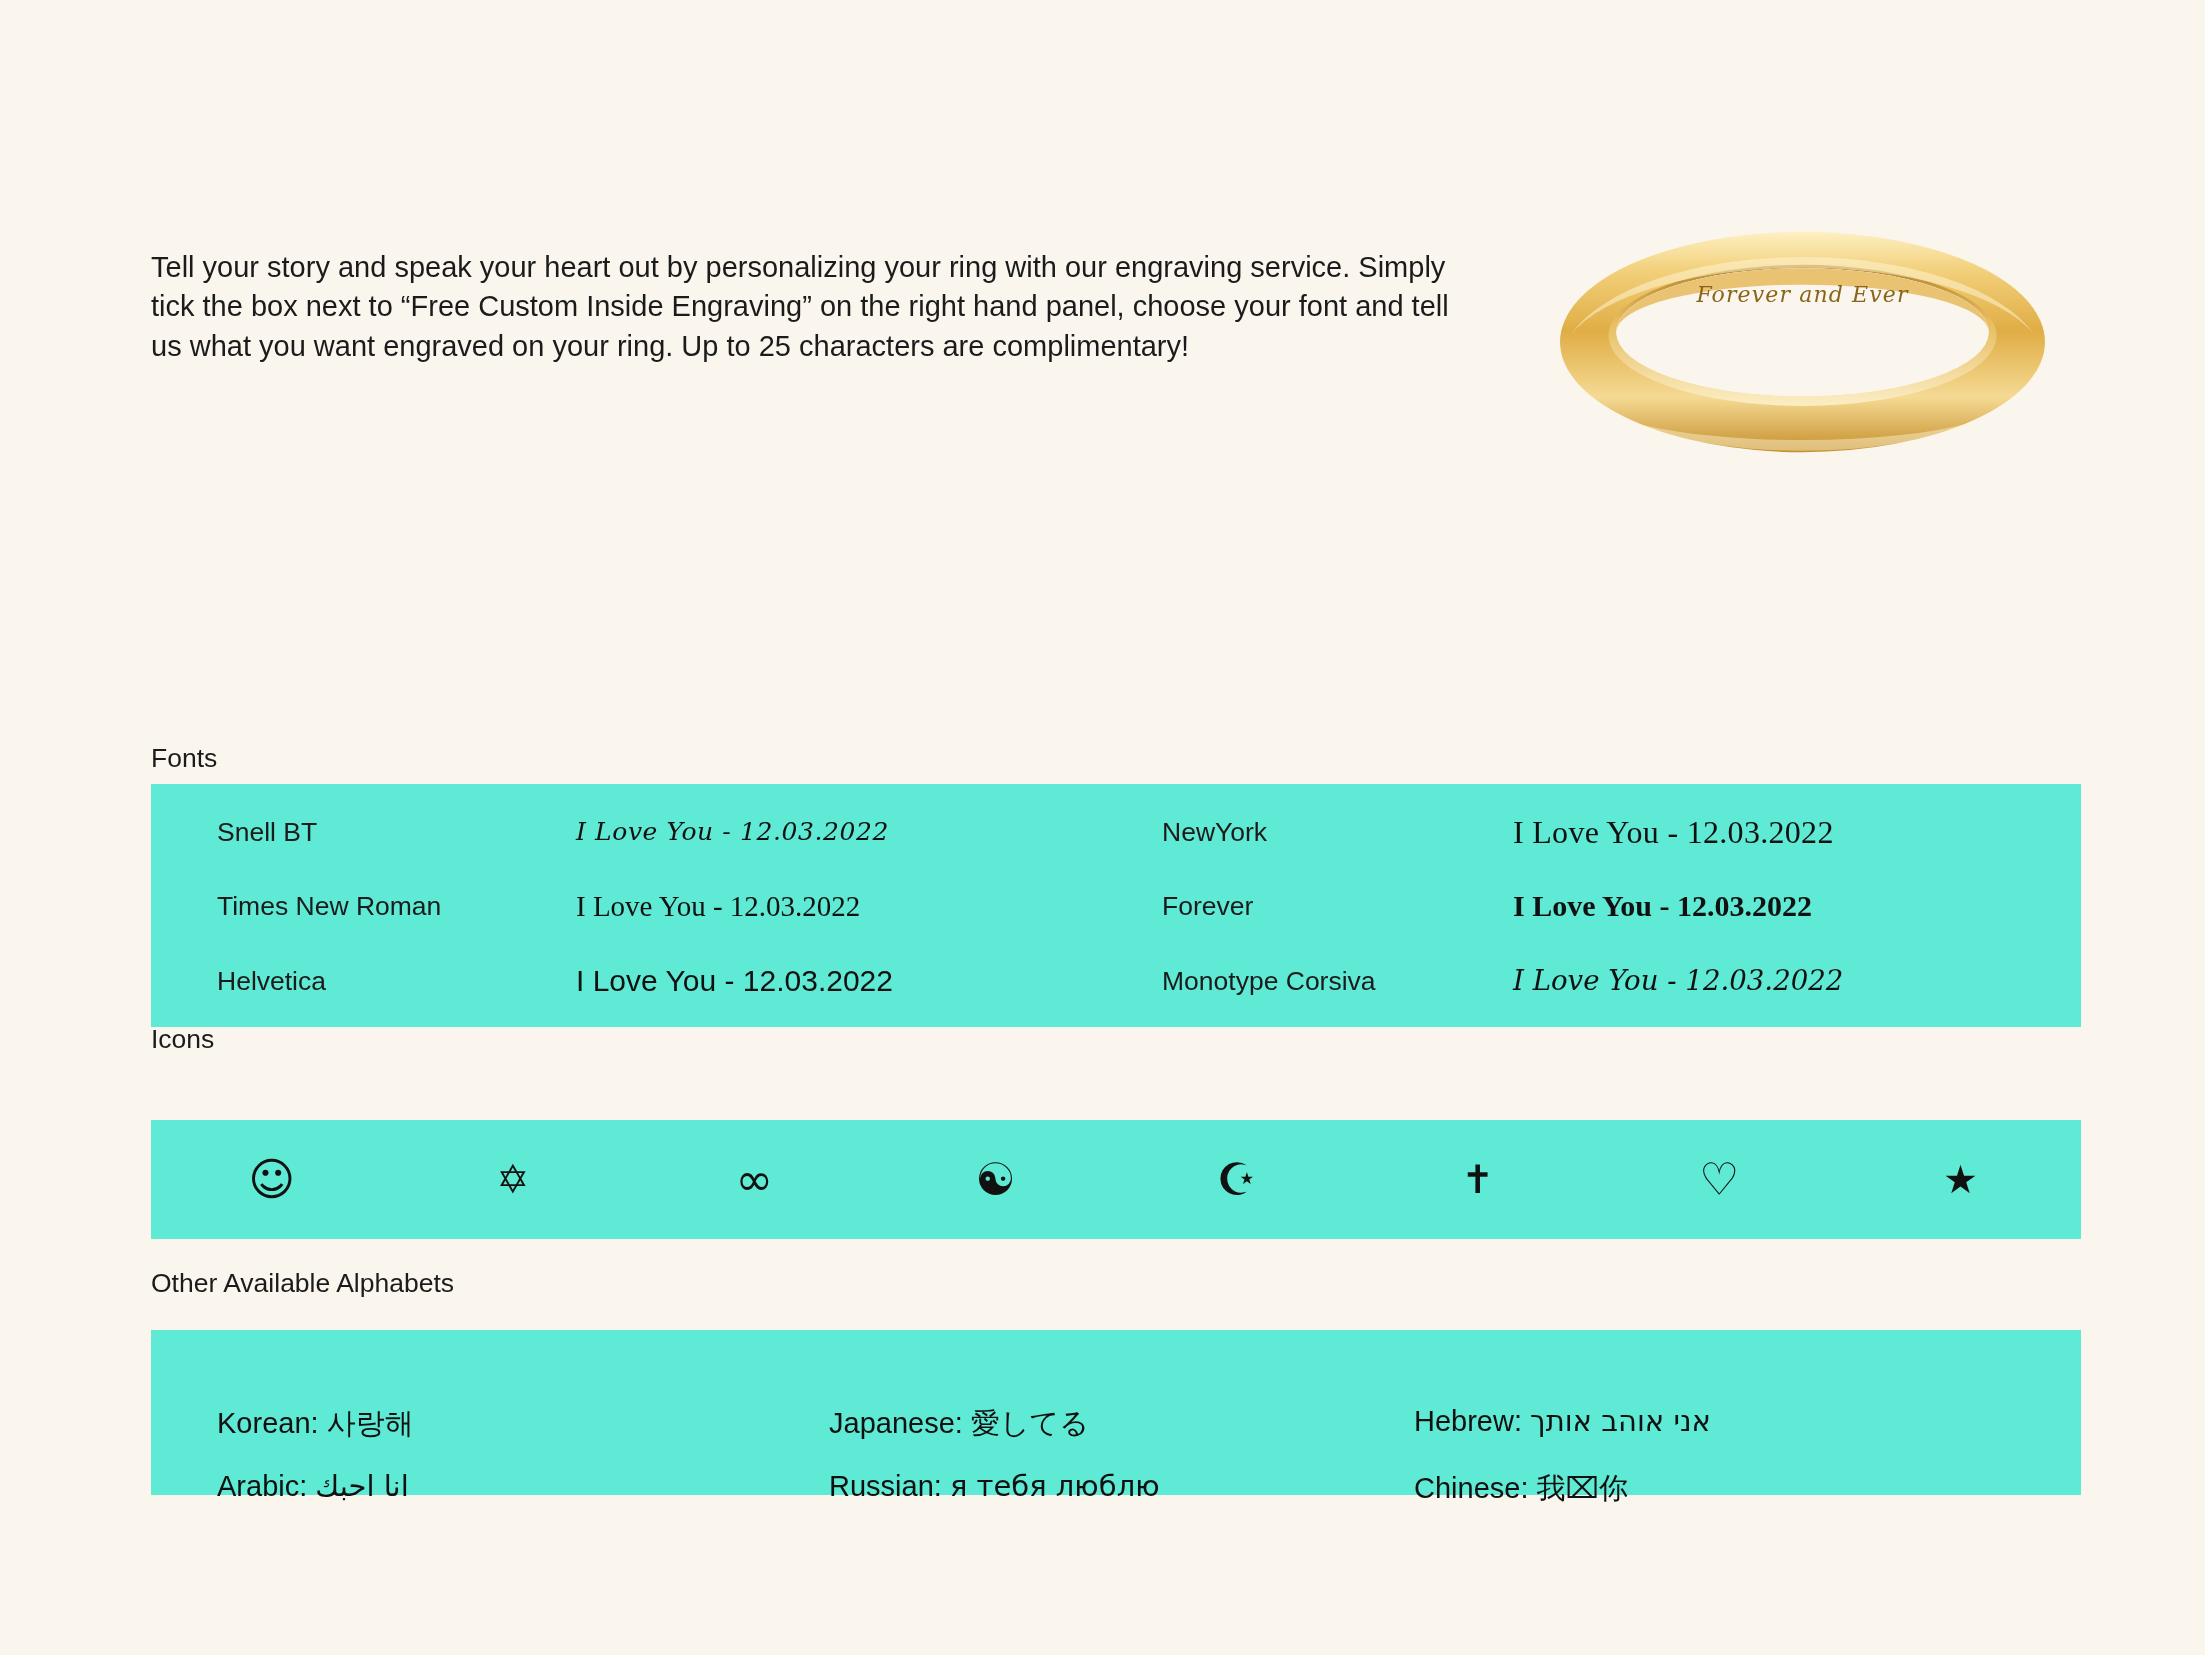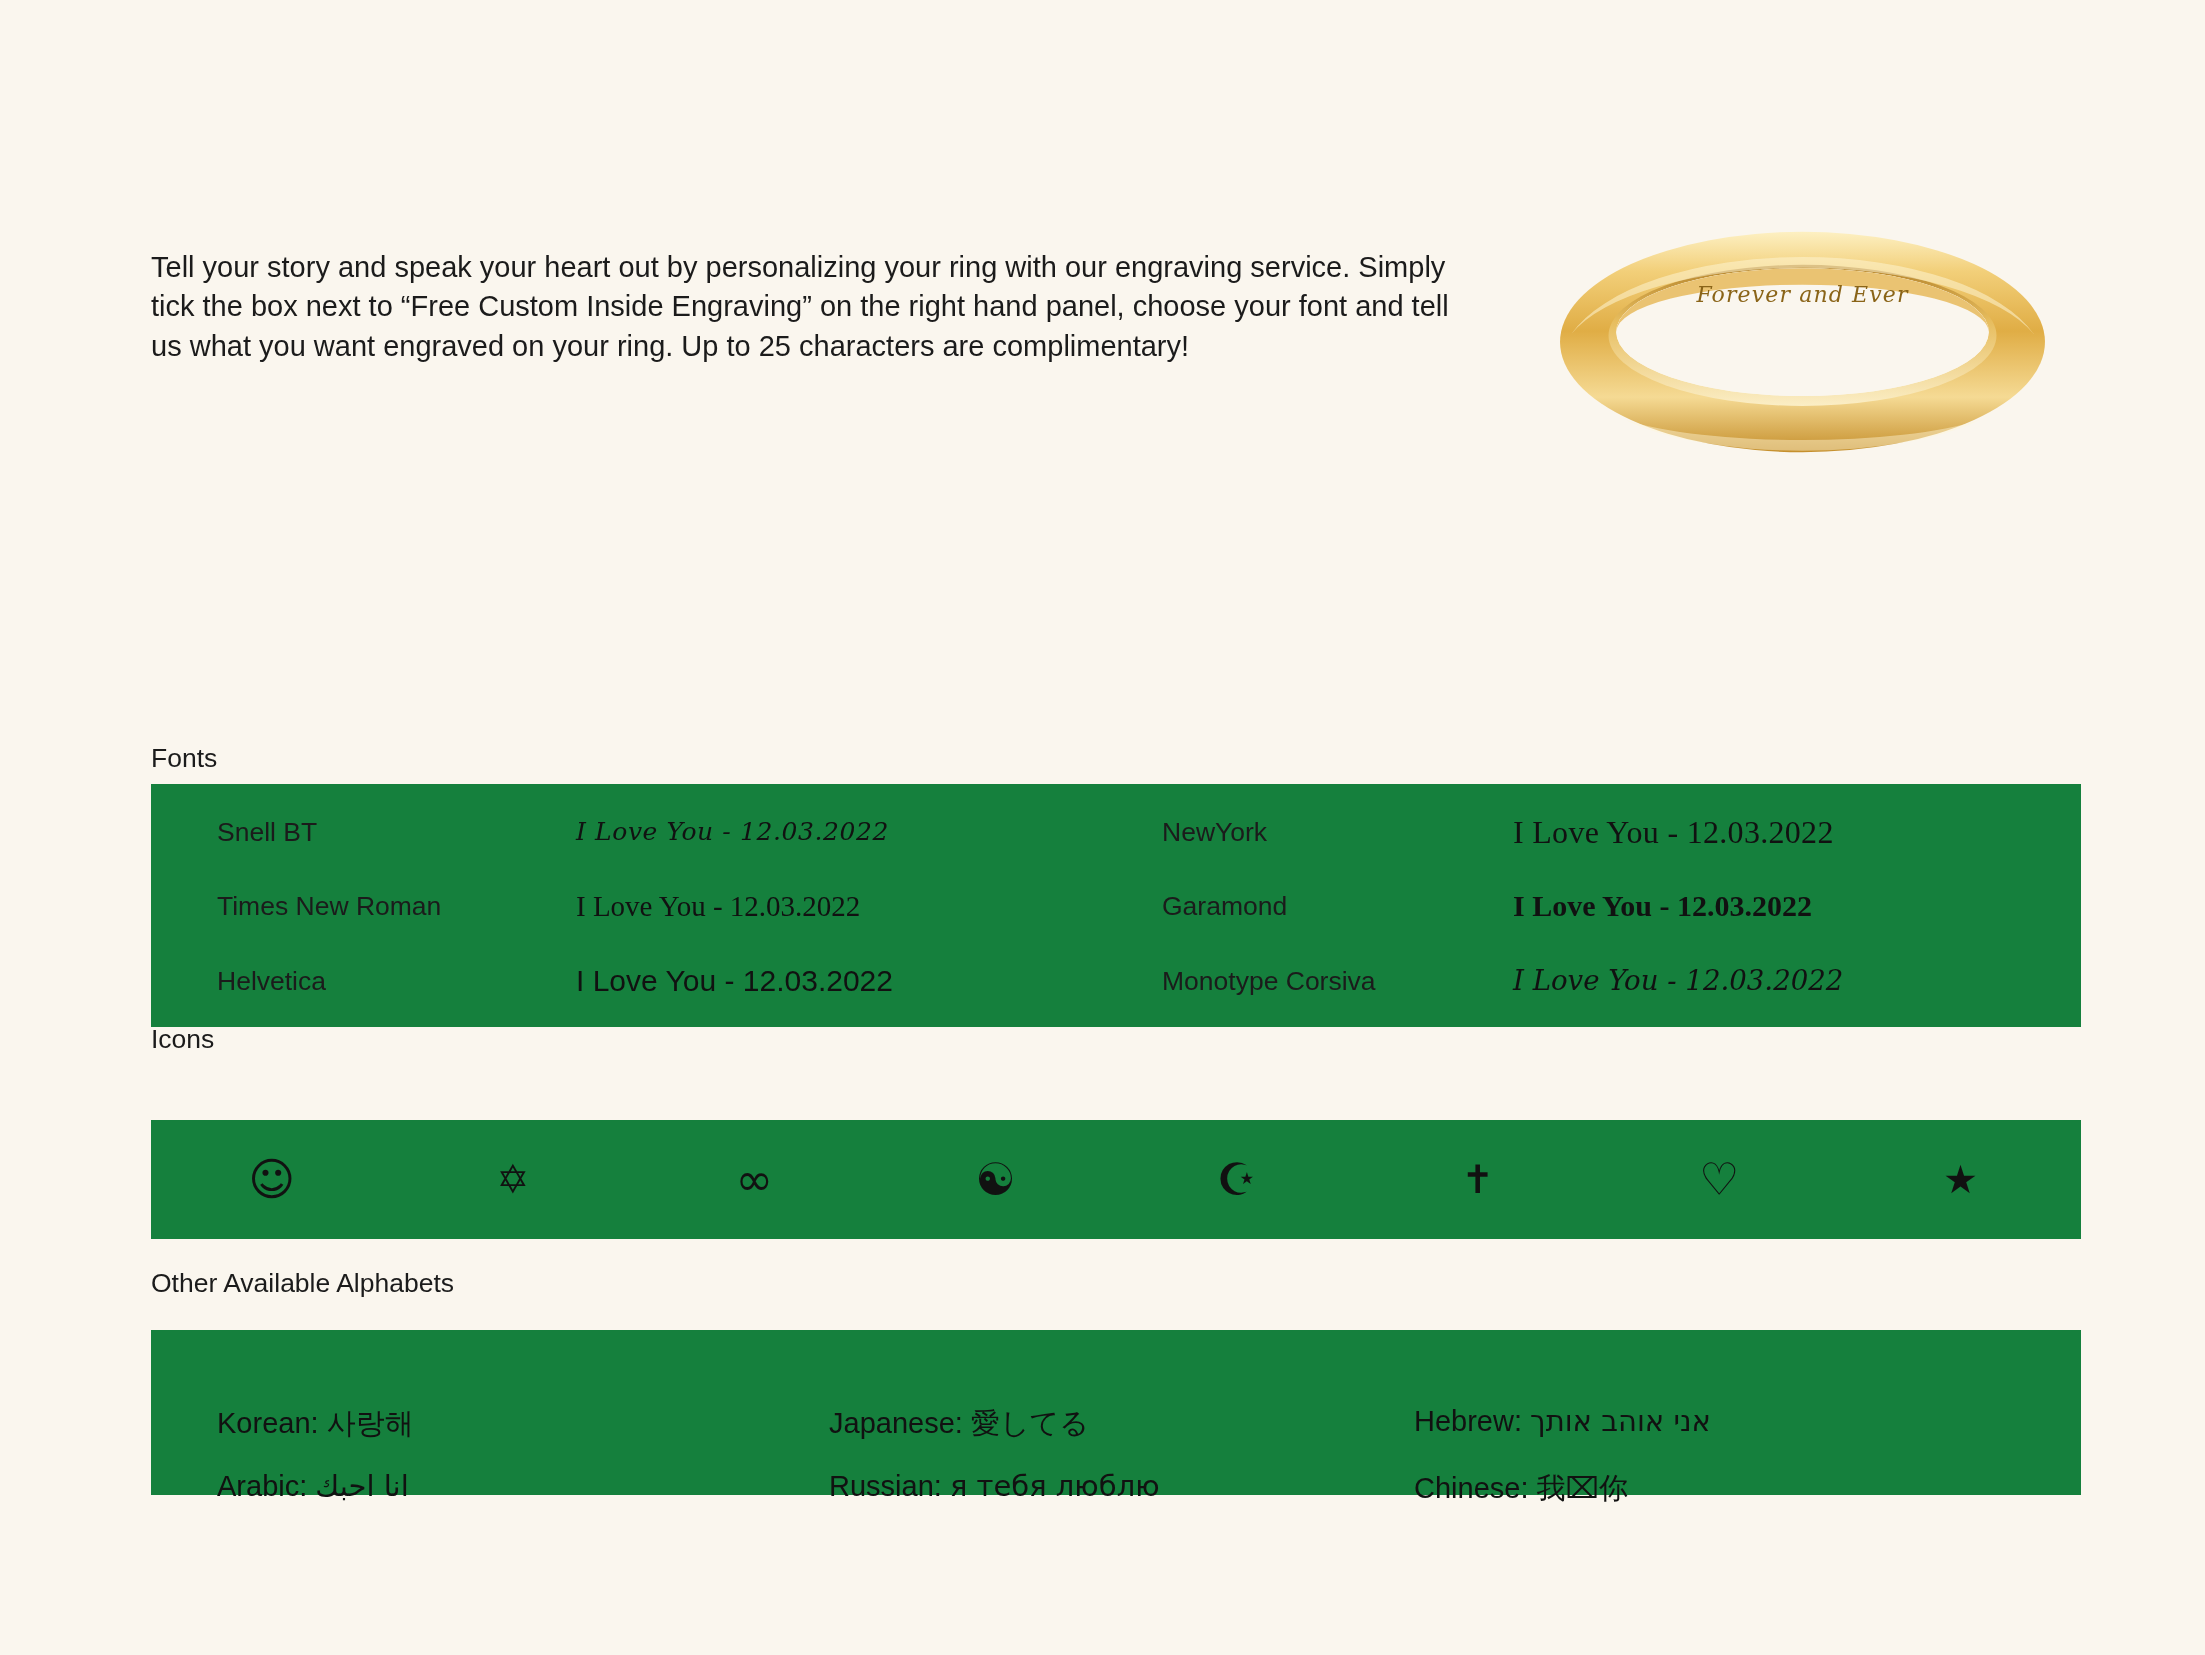--- a/index.html
+++ b/index.html
@@ -80,21 +80,21 @@
     color: #1b1b1b;
   }
   .label-fonts { top: 743px; text-align: right; }
   .label-icons { top: 1024px; }
   .label-alphabets { top: 1268px; }
 
   
   .panel {
     position: absolute;
     left: 151px;
-    background: #15803d;
+    background: #5eead4;
     box-shadow: 0 0 0 0 rgba(0,0,0,0);
   }
   .panel-fonts {
     top: 784px;
     width: 1930px;
     height: 243px;
   }
   .panel-icons {
     top: 1120px;
     width: 1930px;
@@ -282,21 +282,21 @@
           <span class="fsample s-newyork">I Love You - 12.03.2022</span>
         </div>
       </div>
 
       <div class="font-row r1">
         <div class="col-a">
           <span class="fname">Times New Roman</span>
           <span class="fsample s-times">I Love You - 12.03.2022</span>
         </div>
         <div class="col-b">
-          <span class="fname">Garamond</span>
+          <span class="fname">Forever</span>
           <span class="fsample s-garamond">I Love You - 12.03.2022</span>
         </div>
       </div>
 
       <div class="font-row r2">
         <div class="col-a">
           <span class="fname">Helvetica</span>
           <span class="fsample s-helvetica">I Love You - 12.03.2022</span>
         </div>
         <div class="col-b">

